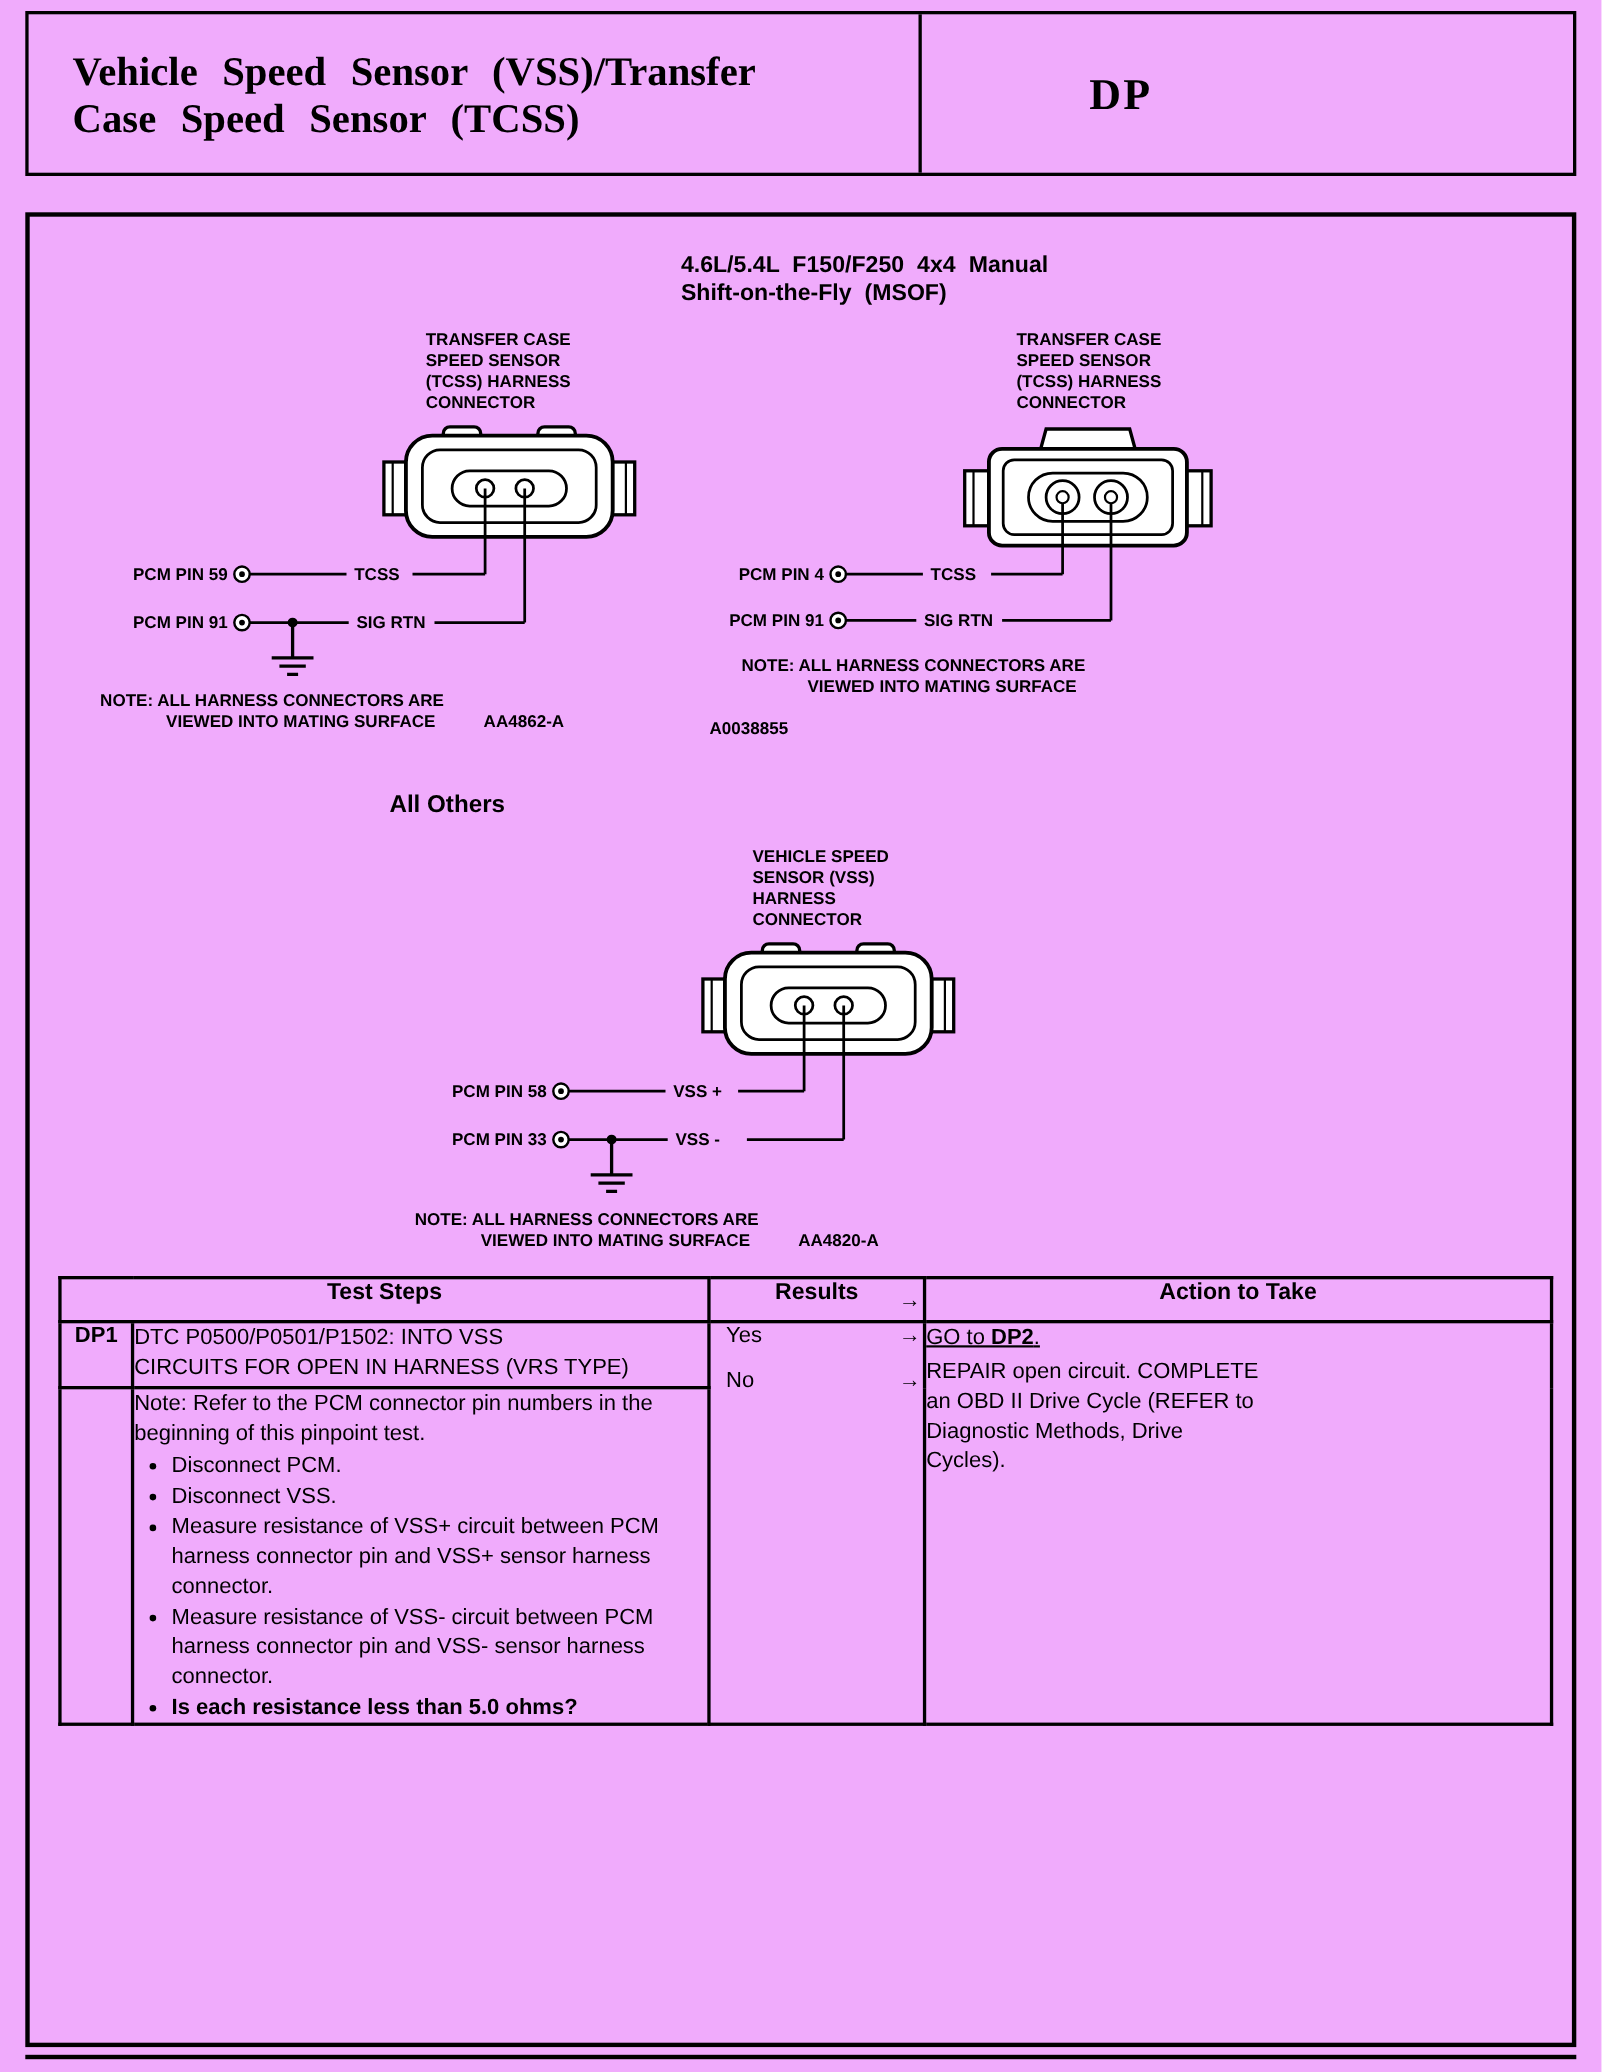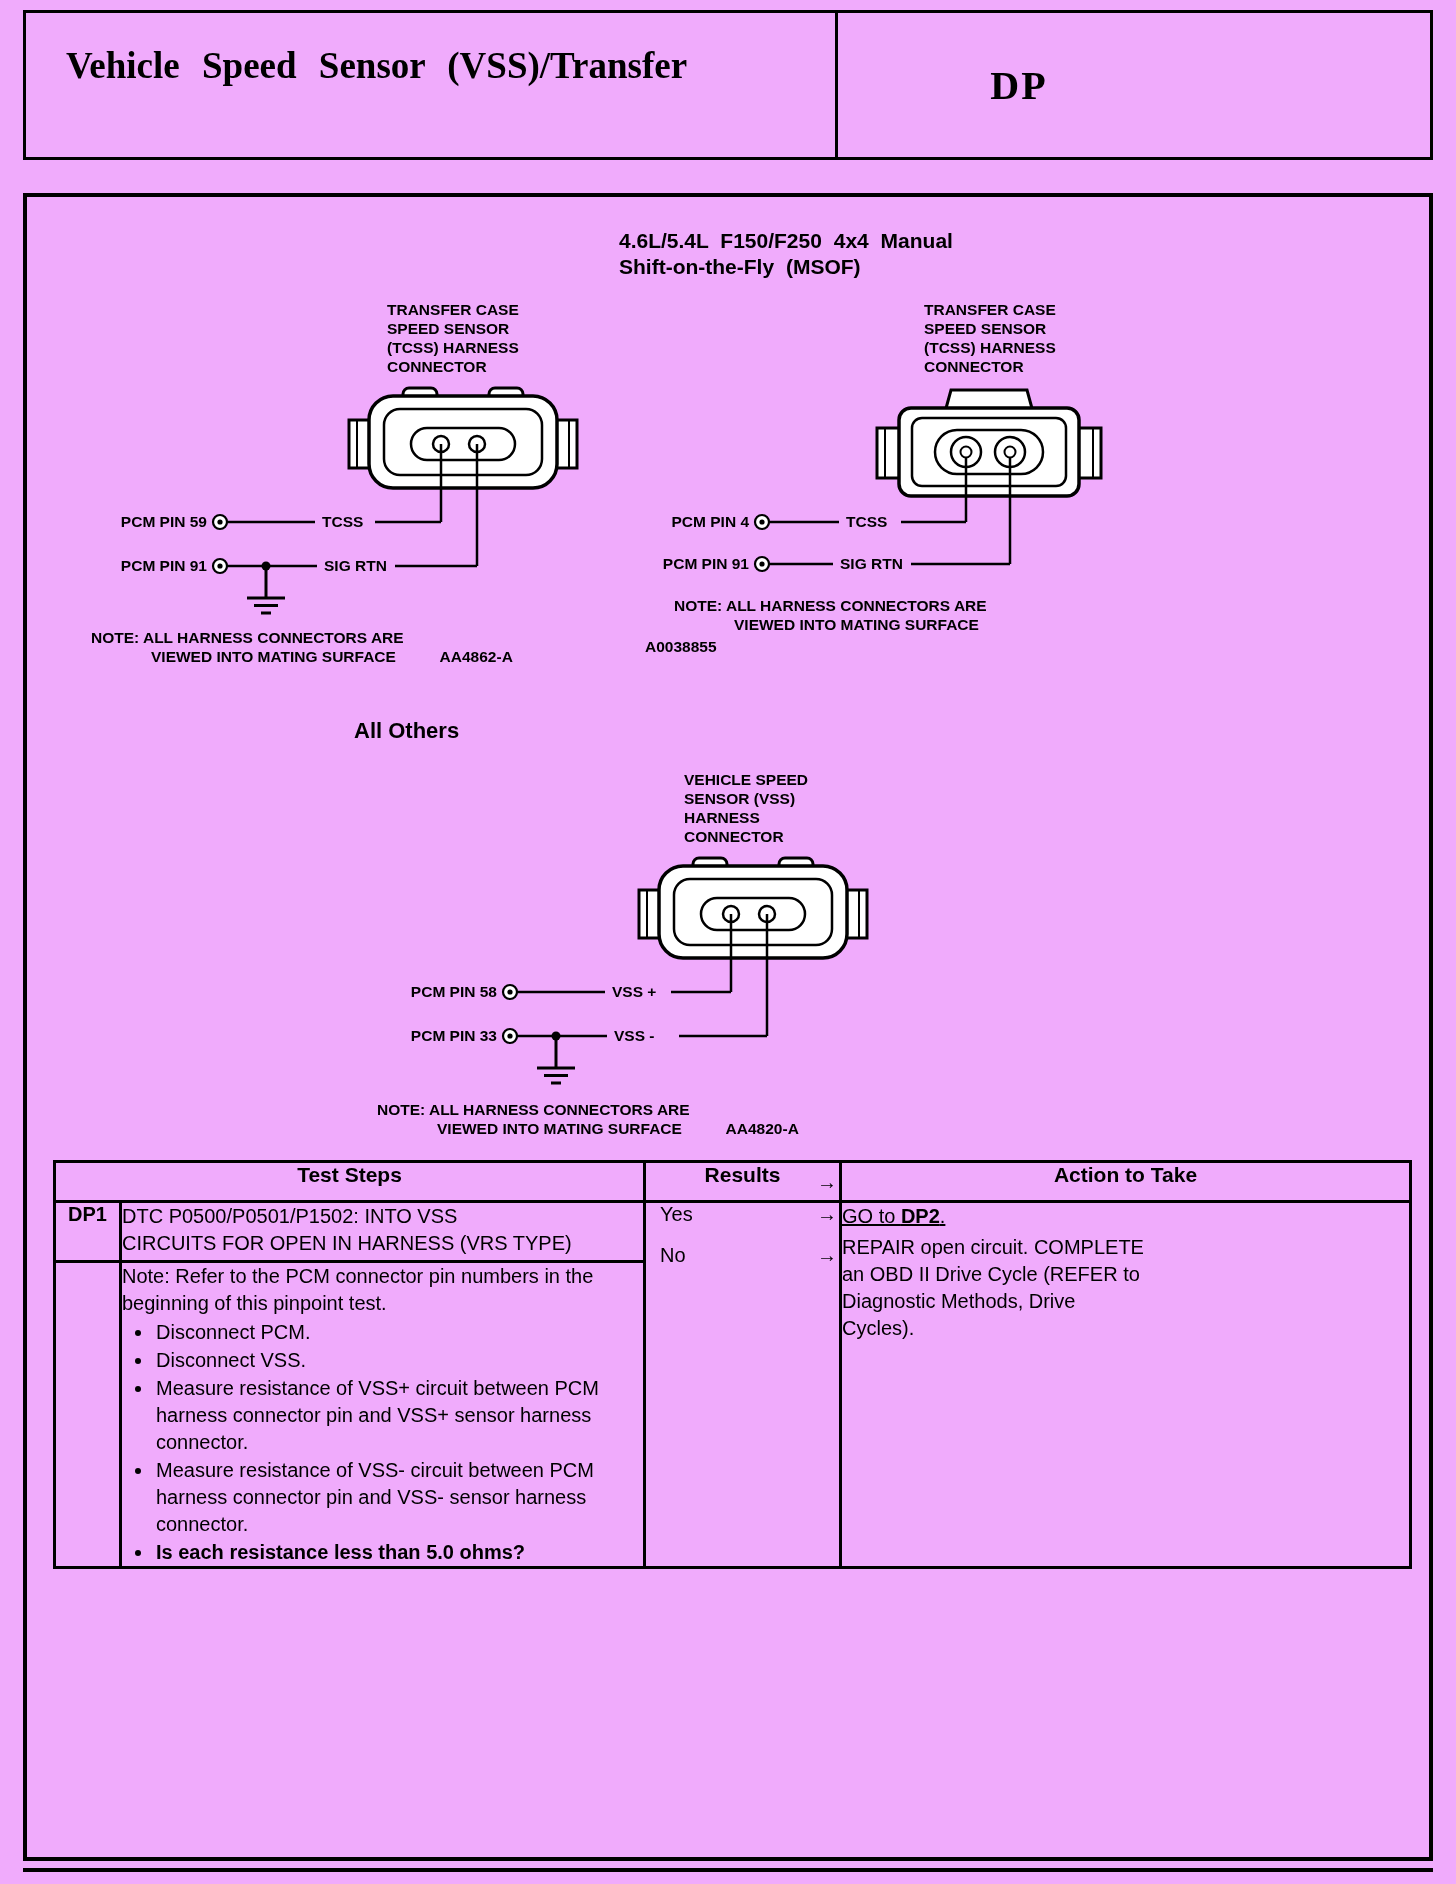--- a/index.html
+++ b/index.html
@@ -45,21 +45,21 @@
   .svg-b      { margin-left:12px; }
   .svg-a-vss  { margin-left:36px; }
   svg text { font-family:"Liberation Sans", sans-serif; font-weight:700; font-size:15.5px; fill:#000; }
 
   .note-row { display:flex; align-items:flex-end; font-weight:700; font-size:15.5px; line-height:19px; }
   .nr-left { margin:6px 0 0 4px; }
   .nr-vss  { margin:8px 0 0 20px; }
   .note-block { margin:10px 0 0 37px; font-weight:700; font-size:15.5px; line-height:19px; }
   .note-indent { padding-left:60px; }
   .fig-id { font-weight:700; font-size:15.5px; margin-left:36px; white-space:nowrap; }
-  .fig-id-right { display:block; margin:4px 0 0 8px; font-weight:700; font-size:15.5px; }
+  .fig-id-right { display:block; margin:20px 0 0 8px; font-weight:700; font-size:15.5px; }
 
   
   .pin-table { position:absolute; left:26px; top:963px; width:1356px; border-collapse:collapse;
                table-layout:fixed; font-size:20px; }
   .pin-table td { border:3px solid #000; vertical-align:top; padding:0; }
   .th { font-weight:700; text-align:center; font-size:21px; padding:5px 0 7px; }
   .th-results { position:relative; }
   .th-arrow { position:absolute; right:2px; top:8px; font-weight:400; font-size:20px; }
   .cell-dp1 { text-align:center; font-weight:700; font-size:20px; padding-top:8px; }
   .cell-title { padding:6px 10px 8px 12px; line-height:27px; }
@@ -78,20 +78,21 @@
   .row-title { height:60px; }
 </style>
 </head>
 <body>
 
 <div class="page">
 
   <div class="header-box">
     <div class="header-title">
       <div>Vehicle Speed Sensor (VSS)/Transfer</div>
+      <div>Case Speed Sensor (TCSS)</div>
     </div>
     <div class="header-code-wrap">
       <span class="header-code">DP</span>
     </div>
   </div>
 
   <div class="main-box">
 
     <div class="col-heading h-right">
       <div>4.6L/5.4L F150/F250 4x4 Manual</div>

